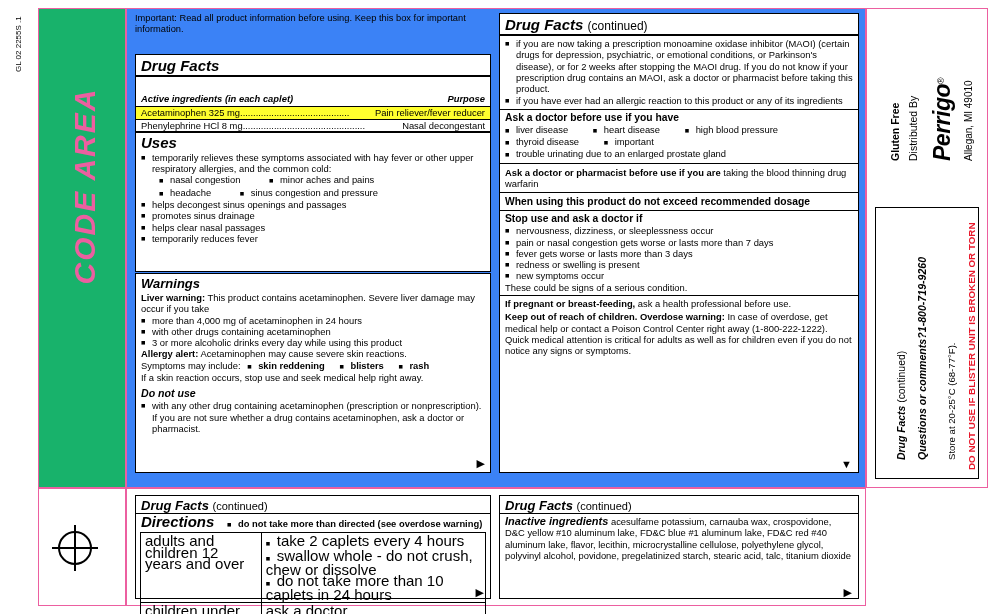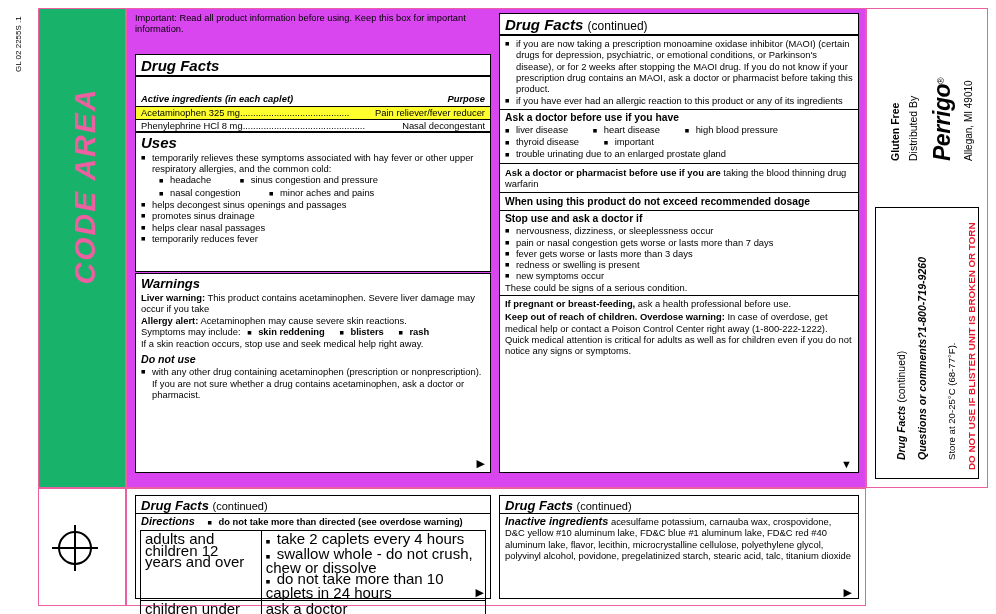--- a/index.html
+++ b/index.html
@@ -6,21 +6,21 @@
   body{width:996px;height:614px;font-family:"Liberation Sans",sans-serif;color:#000;position:relative;overflow:hidden;}
   .page{position:absolute;left:0;top:0;width:996px;height:614px;}
 
   
   .codearea{position:absolute;left:38px;top:8px;width:88px;height:480px;background:#18b26b;border:1.3px solid #ec5fa0;box-sizing:border-box;}
   .codearea-txt{position:absolute;left:-74px;top:160px;width:240px;text-align:center;transform:rotate(-90deg);color:#ec5fa0;font-weight:bold;font-style:italic;font-size:30px;letter-spacing:2px;}
   .leftcode{position:absolute;left:4px;top:10px;width:28px;height:60px;color:#000;font-size:8px;}
   .leftcode span{display:block;transform:rotate(-90deg);transform-origin:left top;white-space:nowrap;position:absolute;left:10px;top:62px;}
 
   
-  .mainpanel{position:absolute;left:126px;top:8px;width:740px;height:480px;border:1.3px solid #ec5fa0;box-sizing:border-box;background:#d946ef;}
+  .mainpanel{position:absolute;left:126px;top:8px;width:740px;height:480px;border:1.3px solid #ec5fa0;box-sizing:border-box;background:#3b82f6;}
   .rightpanel{position:absolute;left:866px;top:8px;width:122px;height:480px;border:1.3px solid #ec5fa0;box-sizing:border-box;background:#fff;}
 
   
   .bottomflap{position:absolute;left:126px;top:488px;width:740px;height:118px;border:1.3px solid #ec5fa0;box-sizing:border-box;background:#fff;}
   .bottomleft{position:absolute;left:38px;top:488px;width:88px;height:118px;border:1.3px solid #ec5fa0;box-sizing:border-box;background:#fff;}
 
   
   .target{position:absolute;left:52px;top:525px;width:46px;height:46px;}
   .target .circ{position:absolute;left:6px;top:6px;width:34px;height:34px;border:2px solid #000;border-radius:50%;box-sizing:border-box;}
   .target .vl{position:absolute;left:22px;top:0;width:2px;height:46px;background:#000;}
@@ -100,42 +100,47 @@
         </div>
       </div>
       <div class="hr-thick"></div>
       <div class="hdr">Uses</div>
       <div class="sec" style="padding-top:0;">
         <ul>
           <li>temporarily relieves these symptoms associated with hay fever or other upper respiratory allergies, and the common cold:</li>
         </ul>
         <div style="padding-left:18px;">
           <div>
+            <span class="isq"></span><span>nasal congestion</span>
+            <span class="isq" style="margin-left:26px;"></span><span>minor aches and pains</span>
+          </div>
+          <div>
             <span class="isq"></span><span>headache</span>
             <span class="isq" style="margin-left:26px;"></span><span>sinus congestion and pressure</span>
-          </div>
-          <div>
-            <span class="isq"></span><span>nasal congestion</span>
-            <span class="isq" style="margin-left:26px;"></span><span>minor aches and pains</span>
           </div>
         </div>
         <ul>
           <li>helps decongest sinus openings and passages</li>
           <li>promotes sinus drainage</li>
           <li>helps clear nasal passages</li>
           <li>temporarily reduces fever</li>
         </ul>
       </div>
     </div>
 
     <div class="dfbox" style="left:8px;top:264px;width:356px;height:200px;">
       <div class="hdr" style="font-size:13px;padding-top:2px;">Warnings</div>
       <div class="sec" style="padding-top:0;">
         <span class="bold">Liver warning:</span>
         <span>This product contains acetaminophen. Severe liver damage may occur if you take</span>
+        <ul>
+          <li>more than 4,000 mg of acetaminophen in 24 hours</li>
+          <li>with other drugs containing acetaminophen</li>
+          <li>3 or more alcoholic drinks every day while using this product</li>
+        </ul>
         <div>
           <span class="bold">Allergy alert:</span>
           <span>Acetaminophen may cause severe skin reactions.</span>
         </div>
         <div>
           <span>Symptoms may include:</span>
           <span class="isq" style="margin-left:4px;"></span><span class="bold">skin reddening</span>
           <span class="isq" style="margin-left:12px;"></span><span class="bold">blisters</span>
           <span class="isq" style="margin-left:12px;"></span><span class="bold">rash</span>
         </div>
@@ -240,21 +245,21 @@
 
   <div class="bottomflap">
 
     <div class="dfbox" style="left:8px;top:6px;width:356px;height:104px;">
       <div class="dfTitle" style="font-size:13px;padding-bottom:0;">
         <span>Drug Facts</span>
         <span style="font-weight:normal;font-style:normal;font-size:11px;">(continued)</span>
       </div>
       <div class="hr-med"></div>
       <div class="sec" style="padding:2px 5px;">
-        <span class="bold ital" style="font-size:11px;">Directions</span>
+        <span class="bold ital" style="font-size:15px;">Directions</span>
         <span class="isq" style="margin-left:10px;"></span><span class="bold">do not take more than directed (see overdose warning)</span>
       </div>
       <div style="padding:0 4px;">
         <table class="tbl">
           <tbody>
               <tr>
             <td style="width:35%;">adults and children 12 years and over</td>
             <td>
               <div><span class="isq"></span><span>take 2 caplets every 4 hours</span></div>
               <div><span class="isq"></span><span>swallow whole - do not crush, chew or dissolve</span></div>

